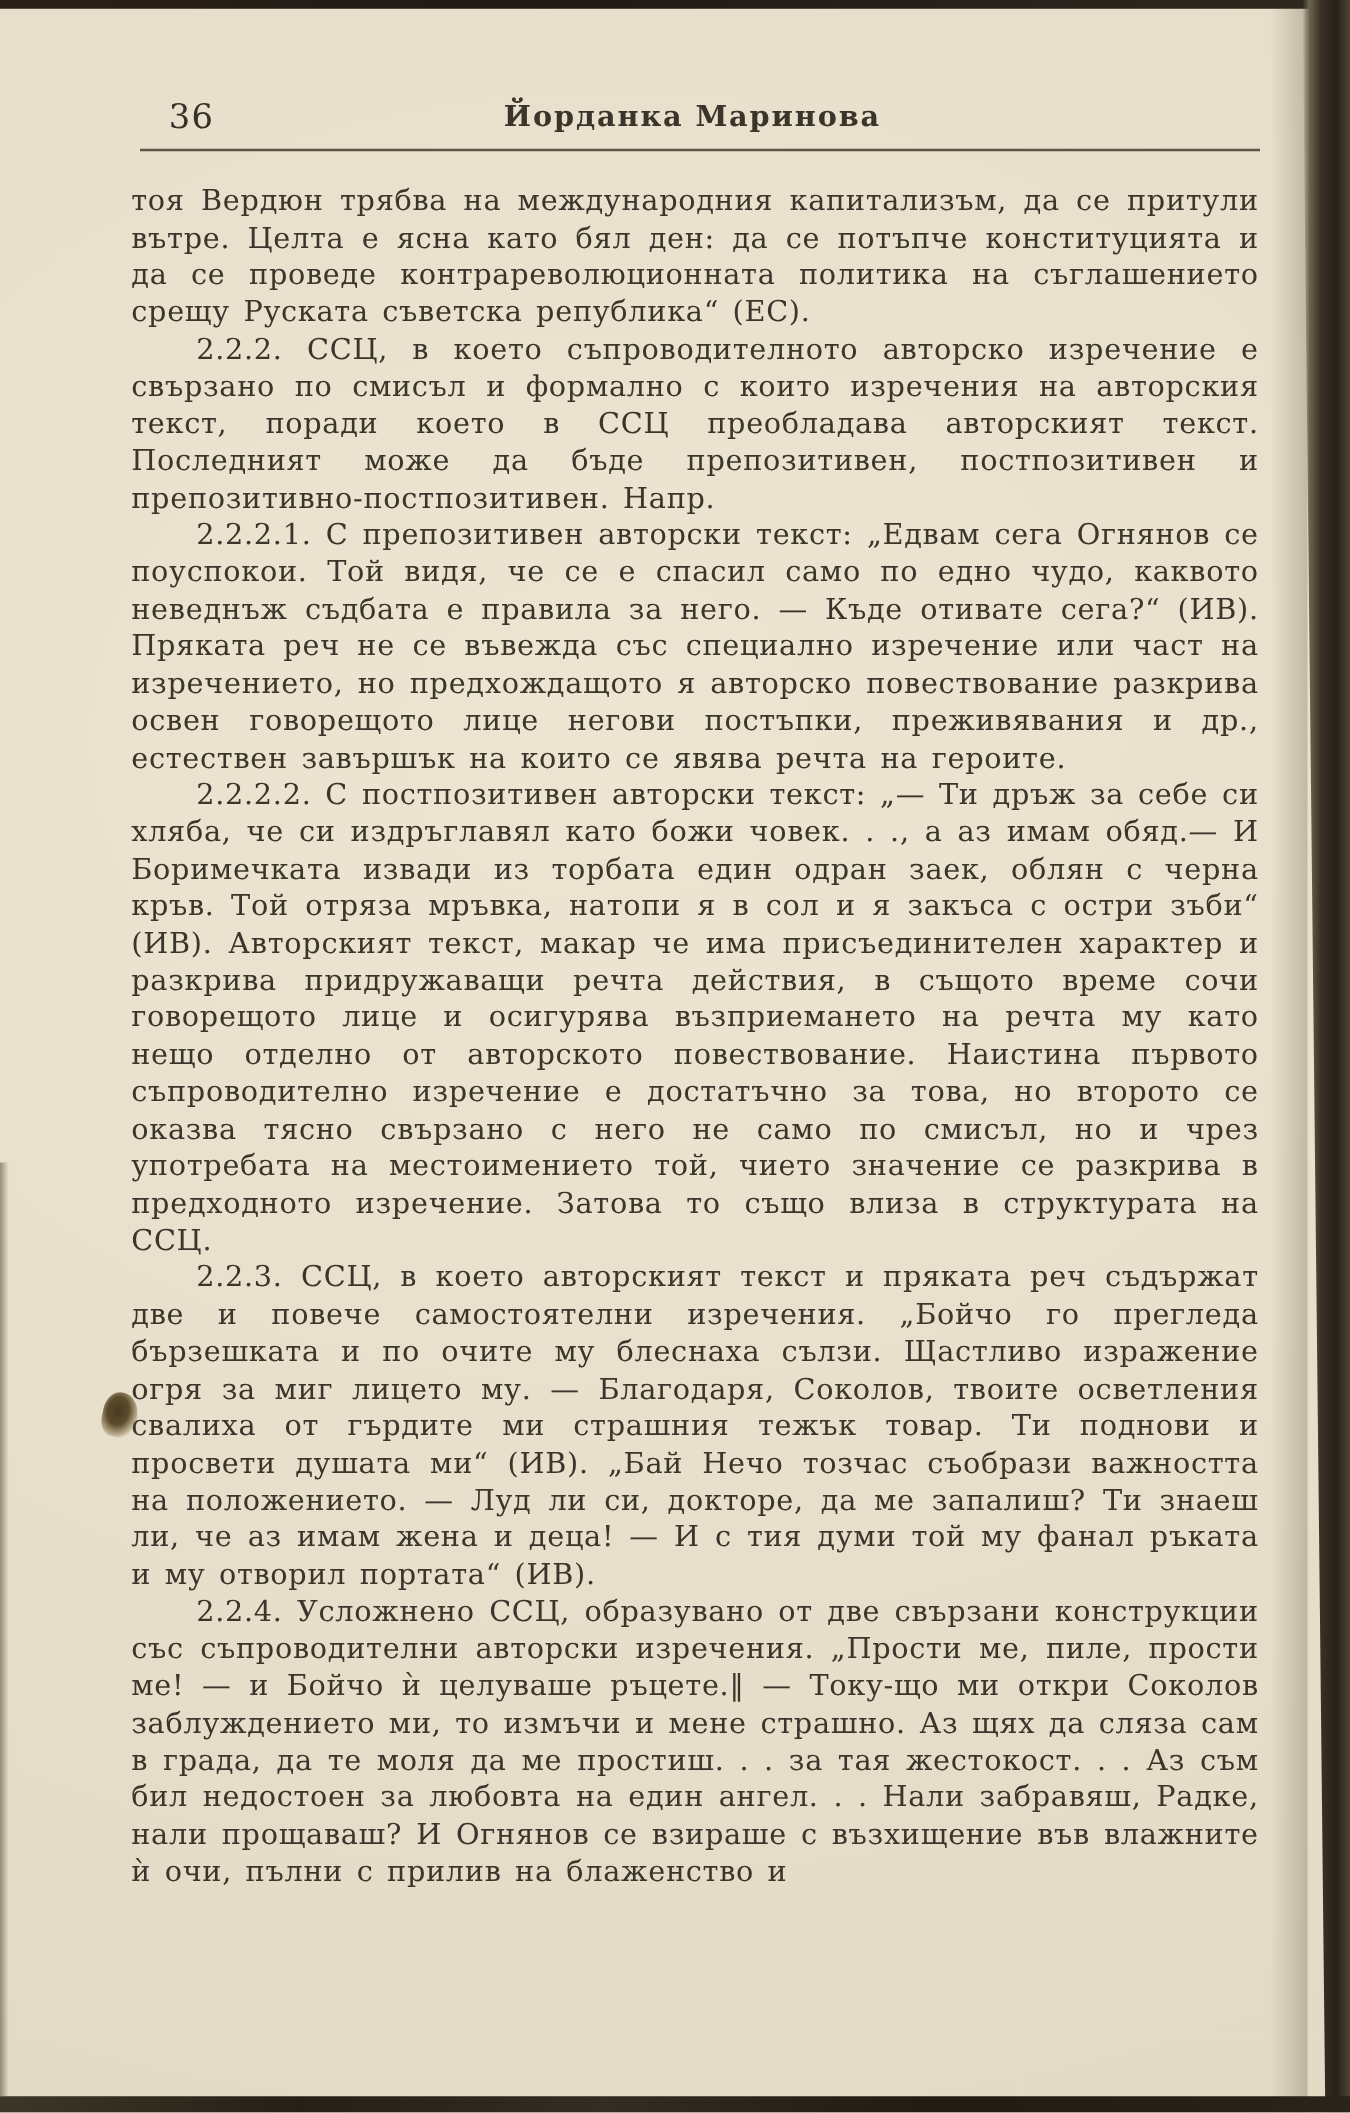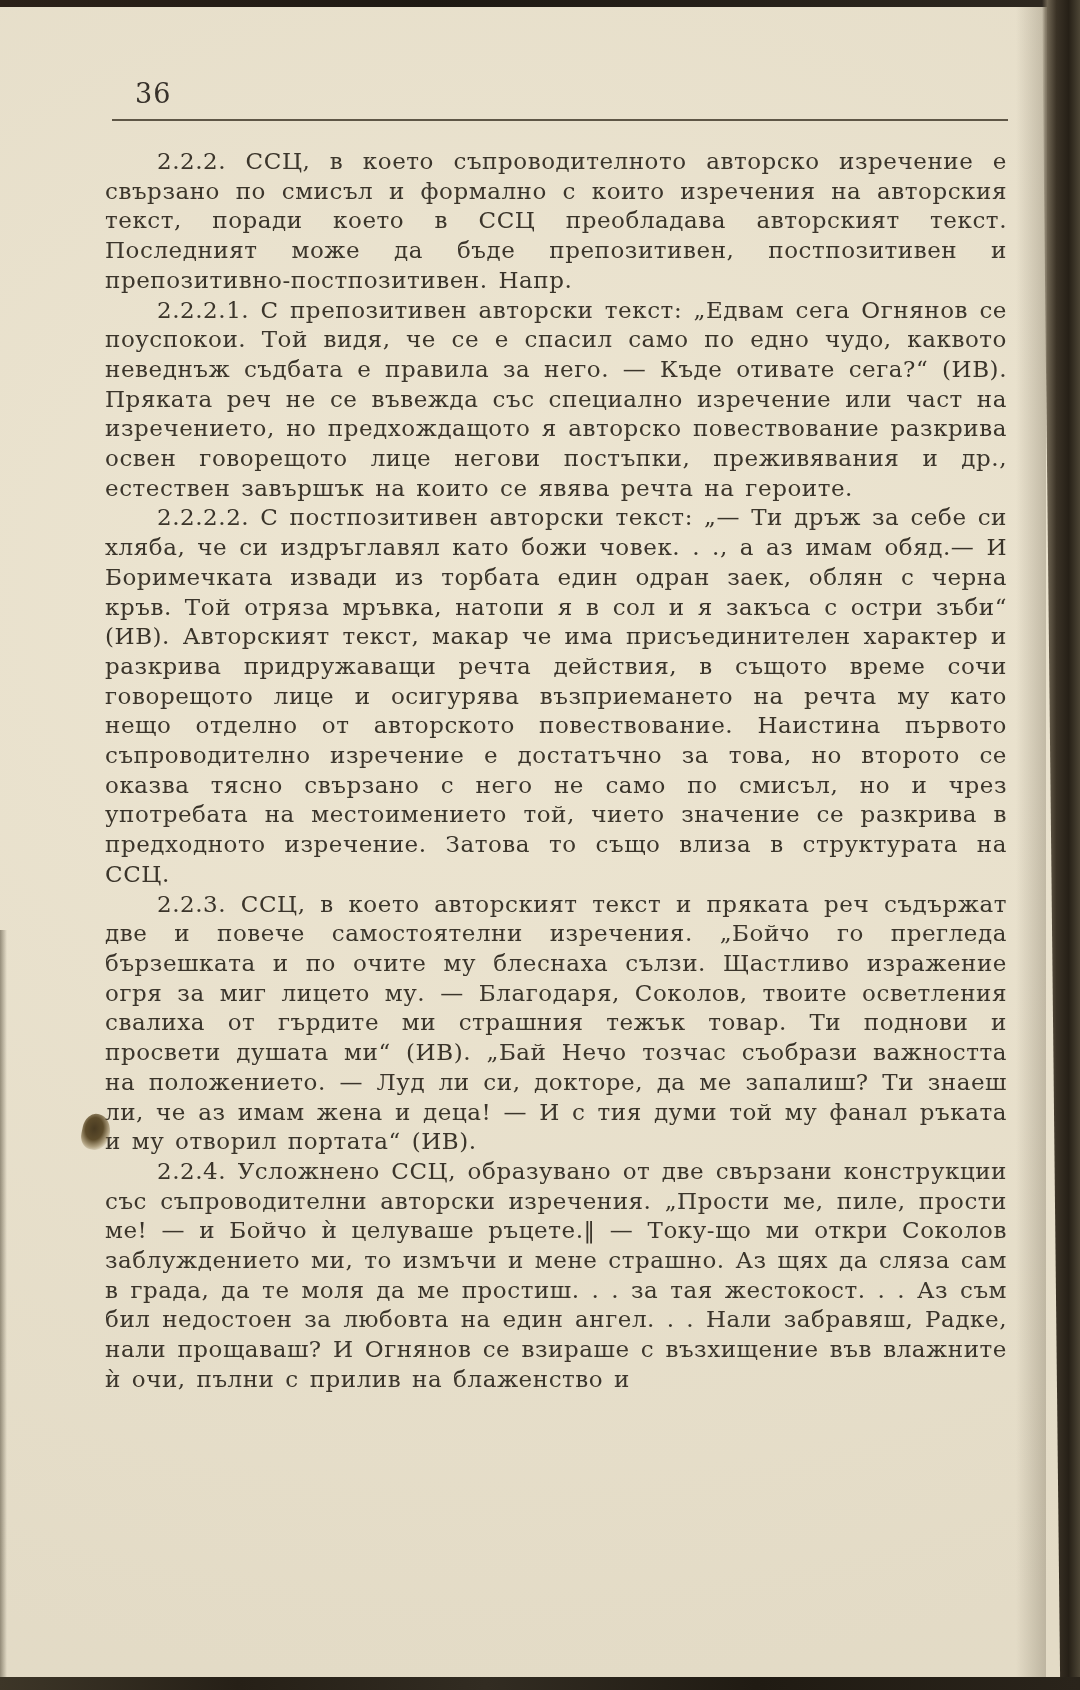--- a/index.html
+++ b/index.html
@@ -77,24 +77,26 @@
   .text-block p.indent { text-indent: 52px; }
   .seg.italic { }
 </style>
 </head>
 <body>
 
 <div class="page">
 
   <div class="header">
     <span class="page-number">36</span>
+    <span class="running-head">Йорданка Маринова</span>
   </div>
   <div class="header-rule"></div>
 
   <div class="text-block">
+      <p><span class="seg">тоя Вердюн трябва на международния капитализъм, да се притули вътре. Целта е ясна като бял ден: да се потъпче конституцията и да се проведе контрареволюционната политика на съглашението срещу Руската съветска република“ (ЕС).</span></p>
       <p class="indent"><span class="seg">2.2.2. ССЦ, в което съпроводителното авторско изречение е свързано по смисъл и формално с които изречения на авторския текст, поради което в ССЦ преобладава авторският текст. Последният може да бъде препозитивен, постпозитивен и препозитивно-постпозитивен. Напр.</span></p>
       <p class="indent"><span class="seg">2.2.2.1. С препозитивен авторски текст: „</span><span class="seg italic">Едвам сега Огнянов се поуспокои. Той видя, че се е спасил само по едно чудо, каквото неведнъж съдбата е правила за него.</span><span class="seg"> — Къде отивате сега?“ (ИВ). Пряката реч не се въвежда със специално изречение или част на изречението, но предхождащото я авторско повествование разкрива освен говорещото лице негови постъпки, преживявания и др., естествен завършък на които се явява речта на героите.</span></p>
       <p class="indent"><span class="seg">2.2.2.2. С постпозитивен авторски текст: „— Ти дръж за себе си хляба, че си издръглавял като божи човек. . ., а аз имам обяд.— </span><span class="seg italic">И Боримечката извади из торбата един одран заек, облян с черна кръв. Той отряза мръвка, натопи я в сол и я закъса с остри зъби</span><span class="seg">“ (ИВ). Авторският текст, макар че има присъединителен характер и разкрива придружаващи речта действия, в същото време сочи говорещото лице и осигурява възприемането на речта му като нещо отделно от авторското повествование. Наистина първото съпроводително изречение е достатъчно за това, но второто се оказва тясно свързано с него не само по смисъл, но и чрез употребата на местоимението </span><span class="seg italic">той</span><span class="seg">, чието значение се разкрива в предходното изречение. Затова то също влиза в структурата на ССЦ.</span></p>
       <p class="indent"><span class="seg">2.2.3. ССЦ, в което авторският текст и пряката реч съдържат две и повече самостоятелни изречения. „</span><span class="seg italic">Бойчо го прегледа бързешката и по очите му блеснаха сълзи. Щастливо изражение огря за миг лицето му.</span><span class="seg"> — Благодаря, Соколов, твоите осветления свалиха от гърдите ми страшния тежък товар. Ти поднови и просвети душата ми“ (ИВ). „</span><span class="seg italic">Бай Нечо тозчас съобрази важността на положението.</span><span class="seg"> — Луд ли си, докторе, да ме запалиш? Ти знаеш ли, че аз имам жена и деца! — </span><span class="seg italic">И с тия думи той му фанал ръката и му отворил портата</span><span class="seg">“ (ИВ).</span></p>
       <p class="indent"><span class="seg">2.2.4. Усложнено ССЦ, образувано от две свързани конструкции със съпроводителни авторски изречения. „</span><span class="seg italic">Прости ме, пиле, прости ме! — и Бойчо ѝ целуваше ръцете.</span><span class="seg">‖ </span><span class="seg italic">— Току-що ми откри Соколов заблуждението ми, то измъчи и мене страшно. Аз щях да сляза сам в града, да те моля да ме простиш. . . за тая жестокост. . . Аз съм бил недостоен за любовта на един ангел. . . Нали забравяш, Радке, нали прощаваш? И Огнянов се взираше с възхищение във влажните ѝ очи, пълни с прилив на блаженство и</span></p>
     </div>
 
   <div class="stain"></div>
   <div class="spine-shadow"></div>
   <div class="edge-top"></div>

